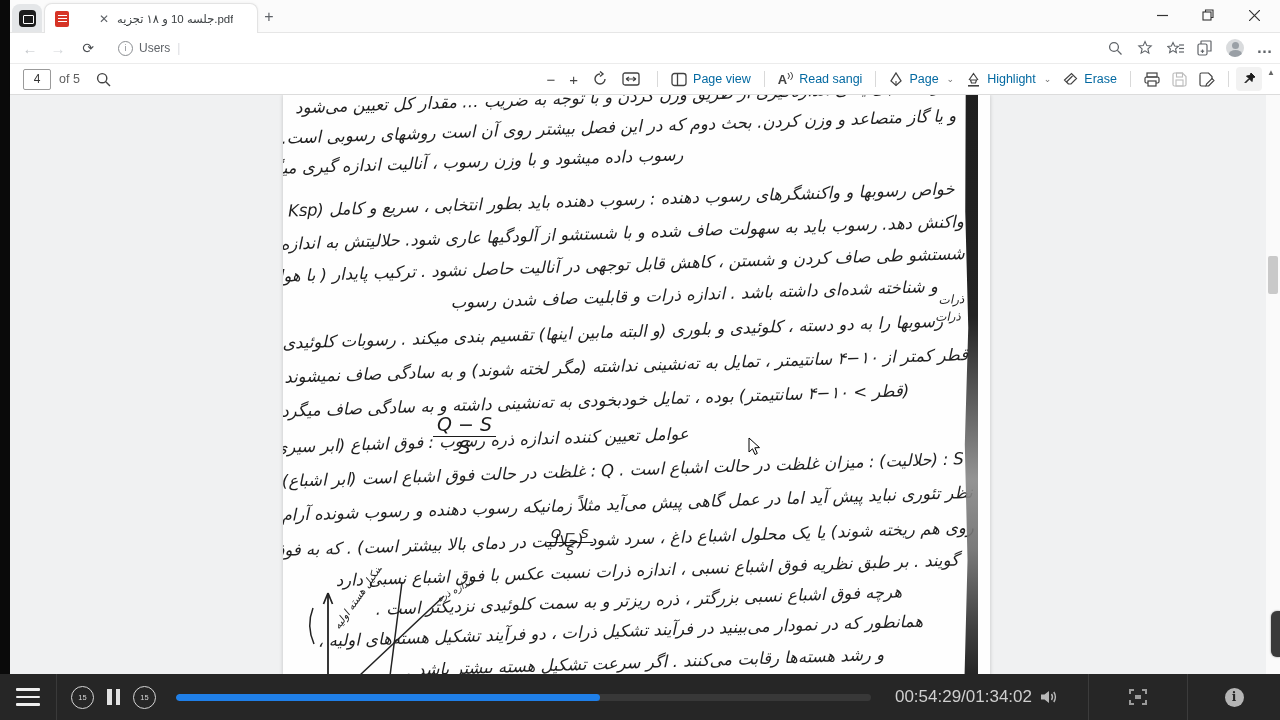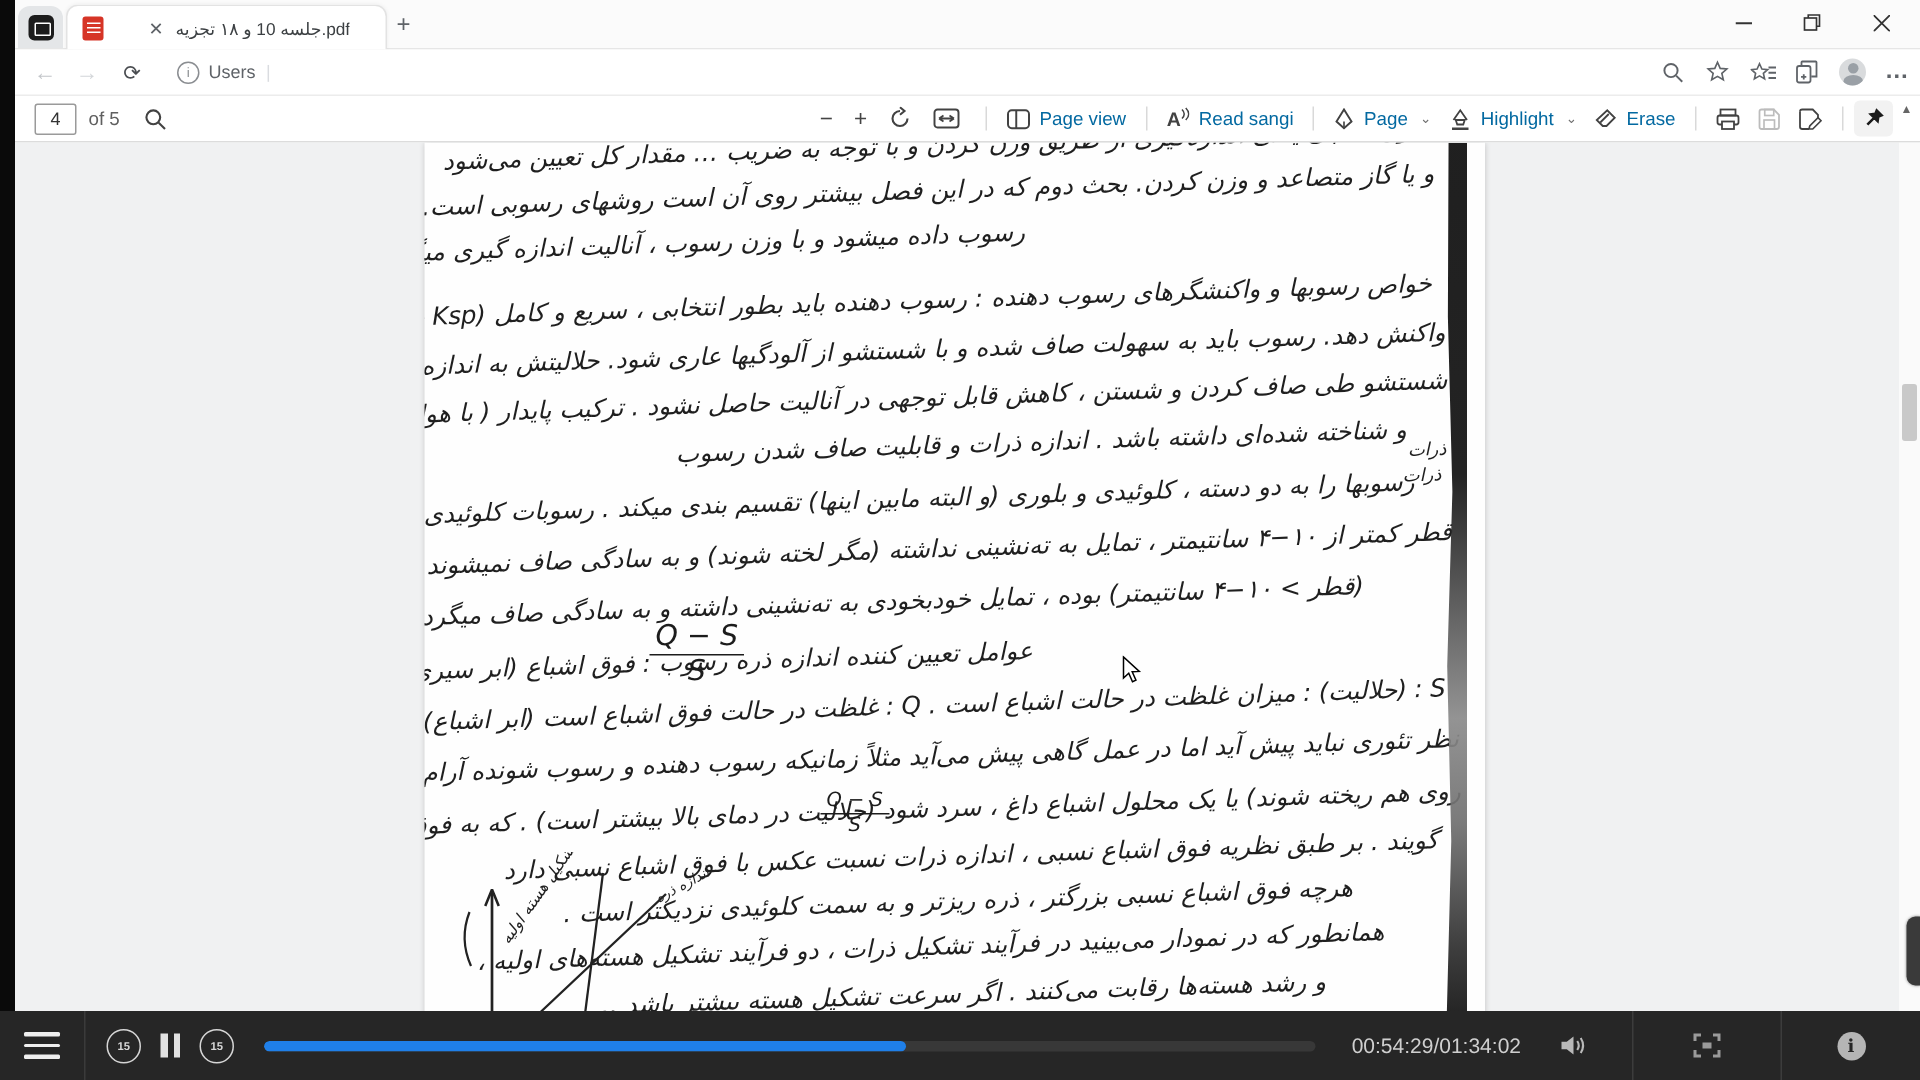--- a/index.html
+++ b/index.html
@@ -69,26 +69,26 @@
   .diagram{position:absolute;left:18px;top:473px;}
   .pdf-scrollbar{position:absolute;right:0;top:0;width:14px;height:100%;background:#fafafa;}
   .pdf-thumb{position:absolute;left:2px;top:161px;width:10px;height:38px;background:#c9c9c9;border-radius:2px;}
   .edge-handle{position:absolute;right:0;top:516px;width:9px;height:46px;background:#3a3a3a;border-radius:6px 0 0 6px;box-shadow:0 0 2px rgba(0,0,0,.5);}
   .cursor{position:absolute;left:738px;top:342px;}
   
   .player{position:absolute;left:0;bottom:0;width:1280px;height:46px;background:#262626;display:flex;align-items:center;}
   .pl-menu{width:56px;height:100%;display:flex;flex-direction:column;align-items:center;justify-content:center;gap:5px;border-right:1px solid #3a3a3a;flex:0 0 auto;}
   .pl-menu span{display:block;width:24px;height:2.6px;background:#efefef;border-radius:1px;}
   .pl-transport{display:flex;align-items:center;gap:13px;margin-left:14px;flex:0 0 auto;}
-  .skip{width:21px;height:21px;border:1.8px solid #d6d6d6;border-radius:50%;color:#d6d6d6;font-size:7.5px;font-weight:bold;display:flex;align-items:center;justify-content:center;}
+  .skip{width:21px;height:21px;border:1.8px solid #d6d6d6;border-radius:50%;color:#d6d6d6;font-size:7.5px;font-weight:normal;display:flex;align-items:center;justify-content:center;}
   .pause{display:flex;gap:4px;}
   .pause span{width:4.5px;height:16px;background:#e2e2e2;}
   .progress{flex:1 1 auto;height:7px;background:#383838;border-radius:4px;margin:0 24px 0 20px;position:relative;overflow:hidden;}
   .progress-fill{position:absolute;left:0;top:0;bottom:0;background:#1f7fe8;border-radius:4px;}
-  .pl-time{font-size:14px;color:#cfcfcf;white-space:nowrap;margin-right:26px;flex:0 0 auto;font-family:"Liberation Sans",sans-serif;}
+  .pl-time{font-size:17px;color:#cfcfcf;white-space:nowrap;margin-right:8px;flex:0 0 auto;font-family:"Liberation Sans",sans-serif;}
   .pl-vol{margin-right:28px;flex:0 0 auto;display:flex;align-items:center;}
   .pl-sep{width:1px;height:46px;background:#3c3c3c;flex:0 0 auto;}
   .pl-sec{width:98px;height:100%;display:flex;align-items:center;justify-content:center;flex:0 0 auto;}
   .pl-sec.last{width:92px;}
   .info-circle{width:19px;height:19px;border-radius:50%;background:#b5b5b5;color:#262626;font-weight:bold;font-size:12px;display:flex;align-items:center;justify-content:center;font-family:"DejaVu Serif",serif;}
 </style>
 </head>
 <body>
 
 <div class="screen">

